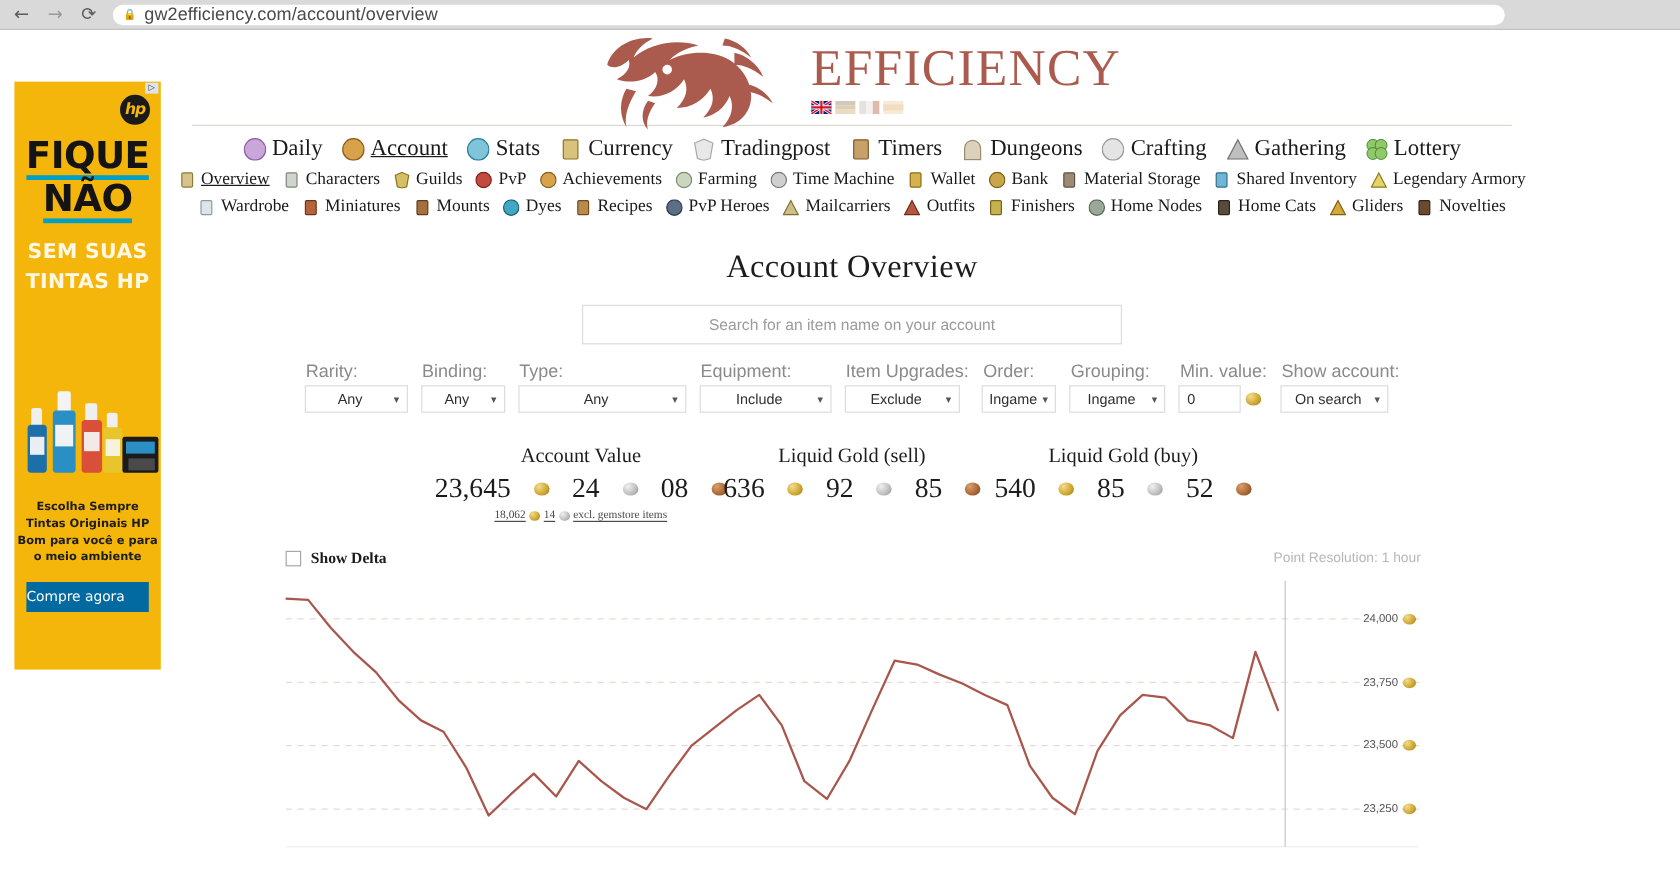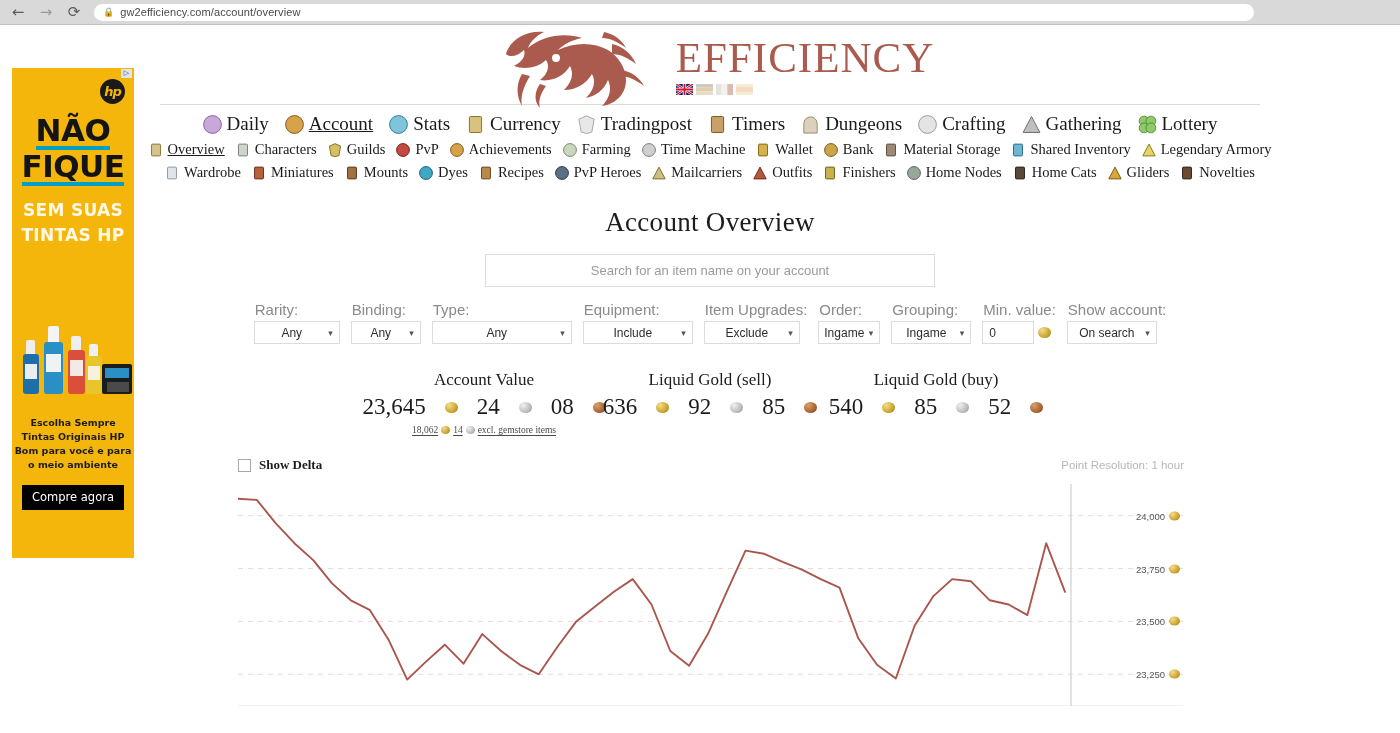--- a/index.html
+++ b/index.html
@@ -28,21 +28,21 @@
   .url-pill {
     flex:1; height:17px; background:#ffffff;
     border-radius:9px;
     display:flex; align-items:center; gap:6px;
     padding:0 9px;
     max-width:1160px;
   }
   .lock { font-size:9px; color:#5f6368; }
   .url-text {
     font-family:"Liberation Sans", sans-serif;
-    font-size:11px; color:#4a4a4a; letter-spacing:.1px;
+    font-size:15px; color:#4a4a4a; letter-spacing:.1px;
   }
 
   
   .ad {
     position:absolute; left:12px; top:68px;
     width:122px; height:490px;
     background:#f5b60b;
     overflow:hidden;
     font-family:"DejaVu Sans", sans-serif;
   }
@@ -78,22 +78,22 @@
   .ad-bottles {
     position:absolute; left:0; right:0; top:230px; height:110px;
   }
   .ad-copy {
     position:absolute; left:0; right:0; top:348px;
     text-align:center; color:#1d1d1d;
     font-size:9.5px; line-height:14px; font-weight:600;
   }
   .ad-cta {
     position:absolute; left:10px; right:10px; top:417px;
-    height:25px; background:#000000; color:#ffffff;
-    font-size:11.5px; line-height:25px; text-align:center;
+    height:25px; background:#0369a1; color:#ffffff;
+    font-size:11.5px; line-height:25px; text-align:left;
   }
 
   
   .site { position:absolute; left:160px; top:25px; width:1100px; }
   .logo-row {
     position:relative; height:80px;
     display:flex; align-items:center; justify-content:center;
     gap:10px;
     border-bottom:1px solid #ded8d3;
   }
@@ -228,22 +228,22 @@
   <div class="url-pill">
     <span class="lock">🔒</span>
     <span class="url-text">gw2efficiency.com/account/overview</span>
   </div>
 </div>
 
 <div class="ad">
   <div class="ad-choice">▷</div>
   <div class="hp-logo">hp</div>
   <div class="ad-big">
+    <div><span class="ad-ul-e">FIQUE</span></div>
     <div><span class="ad-ul-a">NÃO</span></div>
-    <div><span class="ad-ul-e">FIQUE</span></div>
   </div>
   <div class="ad-sub">
     <div>SEM SUAS</div>
     <div>TINTAS HP</div>
   </div>
   <div class="ad-bottles">
     <svg width="122" height="110" viewBox="0 0 122 110">
       <rect x="14" y="42" width="9" height="16" rx="2" fill="#efefef"></rect>
       <rect x="11" y="56" width="16" height="40" rx="3" fill="#1c6fa8"></rect>
       <rect x="13" y="66" width="12" height="15" fill="#e9eef2"></rect>

